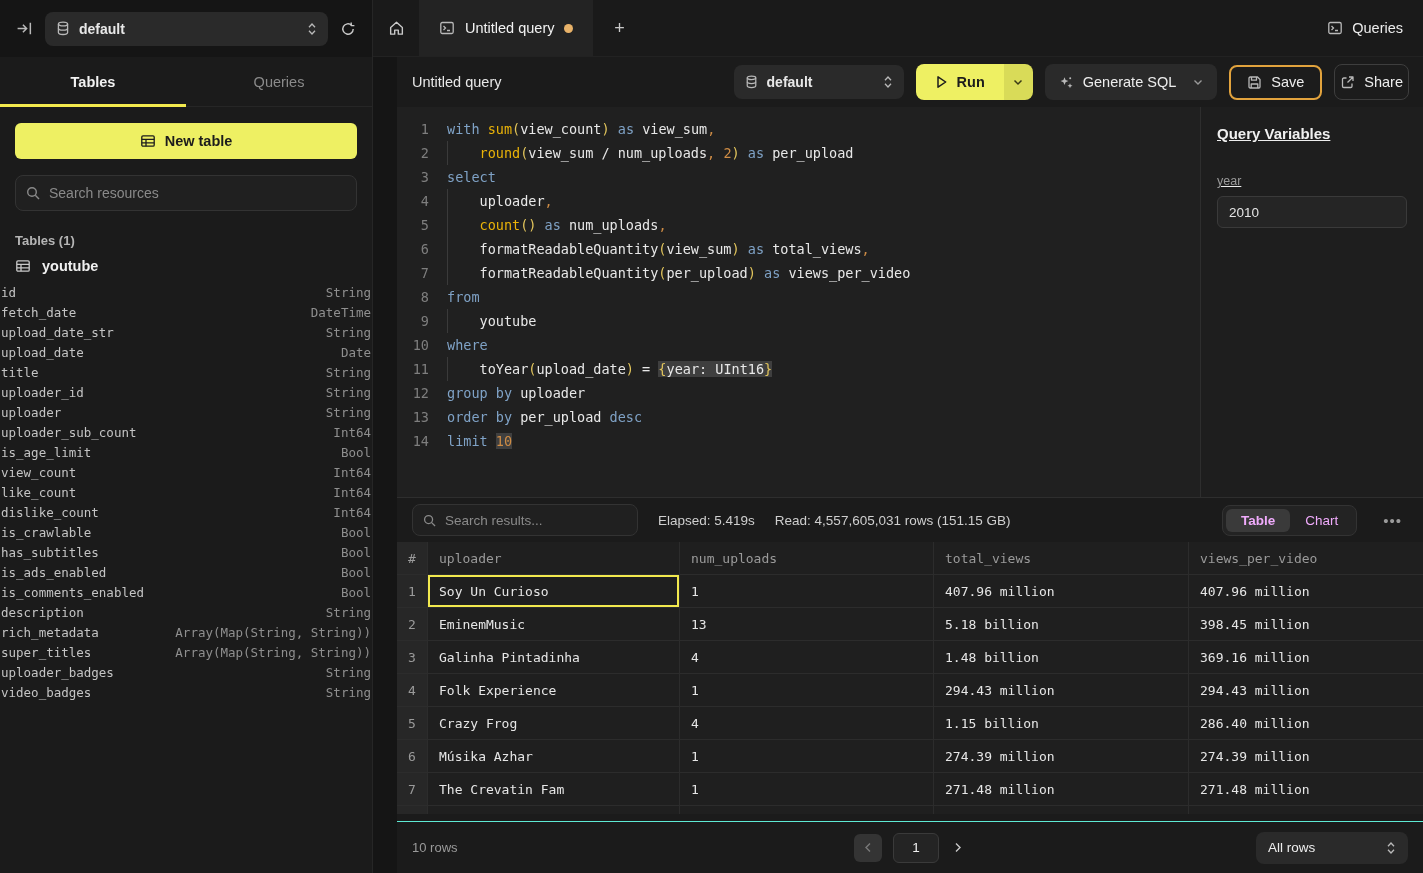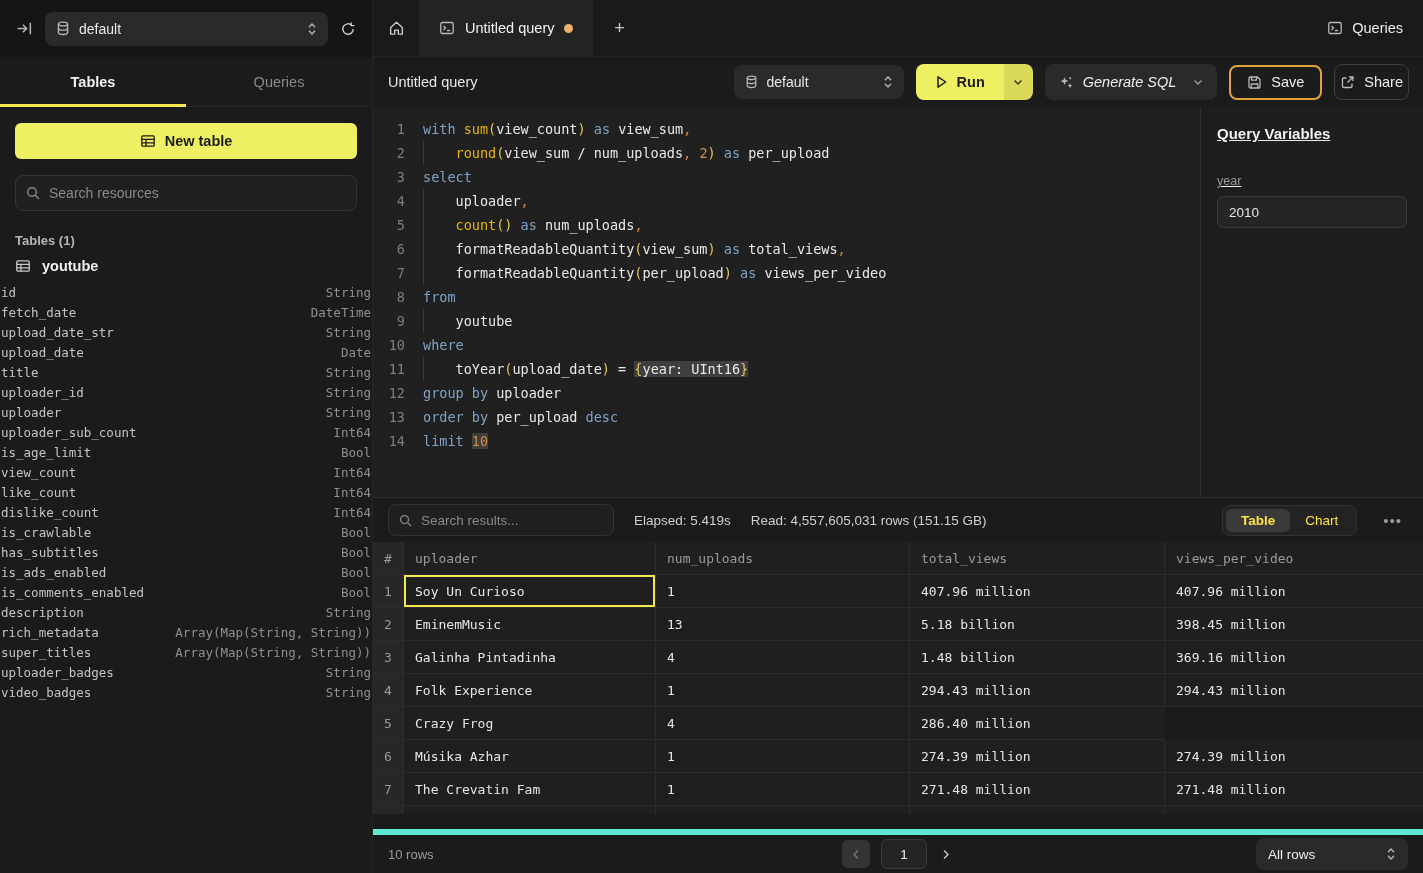--- a/index.html
+++ b/index.html
@@ -7,35 +7,35 @@
   body {
     background:#151515; color:#EDEDED;
     font-family:"Liberation Sans", sans-serif; font-size:14px;
   }
   svg { display:block; }
 
   
   .topbar { height:57px; display:flex; align-items:stretch; }
   .topbar-left { width:373px; flex:none; display:flex; align-items:center; gap:12px; padding:0 16px; border-right:1px solid #262626; }
   .collapse-btn { color:#B9B9B9; cursor:pointer; }
-  .db-select { flex:1; height:34px; background:#2A2A2A; border-radius:8px; display:flex; align-items:center; gap:9px; padding:0 11px; cursor:pointer; }
+  .db-select { flex:1; height:34px; background:#2A2A2A; border-radius:8px; display:flex; align-items:center; gap:9px; padding:0 11px; cursor:pointer;font-weight:bold; }
   .db-select .lbl { flex:1; font-size:14px; color:#E8E8E8; }
   .icon-dim { color:#B9B9B9; }
   .refresh-btn { color:#C9C9C9; cursor:pointer; }
   .topbar-main { flex:1; display:flex; align-items:stretch; background:#1A1A1A; border-bottom:1px solid #222; }
   .home-btn { width:46px; display:flex; align-items:center; justify-content:center; color:#C9C9C9; cursor:pointer; }
   .qtab { background:#232323; display:flex; align-items:center; gap:10px; padding:0 20px; cursor:pointer; }
   .qtab .lbl { font-size:14.5px; color:#F2F2F2; }
   .dirty-dot { width:9px; height:9px; border-radius:50%; background:#E8B269; }
   .tab-add { width:52px; display:flex; align-items:center; justify-content:center; color:#C9C9C9; font-size:18px; cursor:pointer; }
   .topbar-spacer { flex:1; }
   .queries-btn { display:flex; align-items:center; gap:9px; padding:0 20px; color:#EDEDED; font-size:14.5px; cursor:pointer; }
 
   
-  .workspace { height:816px; display:flex; }
+  .workspace { height:816px; display:flex;gap:24px; }
 
   
   .sidebar { width:373px; flex:none; background:#1B1B1B; border-right:1px solid #262626; display:flex; flex-direction:column; }
   .sidebar-tabs { height:50px; flex:none; display:flex; border-bottom:1px solid #262626; }
   .s-tab { flex:1; display:flex; align-items:center; justify-content:center; font-size:14.5px; color:#8A8A8A; cursor:pointer; position:relative; }
   .s-tab.active { color:#F2F2F2; font-weight:600; }
   .s-tab.active::after { content:""; position:absolute; left:0; right:0; bottom:-1px; height:3px; background:#F2E94E; }
   .newtable-btn { margin:16px 15px 0; height:36px; flex:none; background:#EEF063; color:#1C1C1C; border-radius:6px; display:flex; align-items:center; justify-content:center; gap:9px; font-size:14.5px; font-weight:600; cursor:pointer; }
   .search-box { margin:16px 15px 0; height:36px; flex:none; background:#202020; border:1px solid #333; border-radius:8px; display:flex; align-items:center; gap:9px; padding:0 10px; color:#8A8A8A; font-size:14px; cursor:text; }
   .tables-header { margin:22px 15px 0; font-size:13px; font-weight:600; color:#B5B5B5; }
@@ -48,21 +48,21 @@
 
   
   .main { flex:1; min-width:0; display:flex; flex-direction:column; background:#1B1B1B; }
 
   .query-toolbar { height:50px; flex:none; display:flex; align-items:center; gap:12px; padding:0 14px 0 15px; }
   .q-title { font-size:14.5px; color:#E8E8E8; margin-right:auto; }
   .db-select.small { flex:none; width:170px; height:34px; background:#2A2A2A; }
   .run-btn { display:flex; border-radius:8px; overflow:hidden; cursor:pointer; }
   .run-main { background:#EEF063; color:#1C1C1C; height:36px; display:flex; align-items:center; gap:9px; padding:0 19px; font-size:14.5px; font-weight:600; }
   .run-caret { background:#D9DB58; width:29px; display:flex; align-items:center; justify-content:center; color:#3A3A16; }
-  .gen-btn { background:#2A2A2A; border-radius:8px; height:36px; display:flex; align-items:center; gap:9px; padding:0 14px; cursor:pointer; font-size:14.5px;font-style:italic; }
+  .gen-btn { background:#2A2A2A; border-radius:8px; height:36px; display:flex; align-items:center; gap:9px; padding:0 14px; cursor:pointer; font-size:14.5px; }
   .gen-btn .caret { color:#9A9A9A; margin-left:8px; }
   .save-btn { border:2px solid #E2A33D; background:#1C1C1C; border-radius:8px; height:35px; display:flex; align-items:center; gap:9px; padding:0 16px; cursor:pointer; font-size:14.5px; }
   .share-btn { border:1px solid #3E3E3E; background:#1C1C1C; border-radius:8px; height:36px; display:flex; align-items:center; gap:9px; padding:0 5px; cursor:pointer; font-size:14.5px; }
 
   
   .editor-zone { height:390px; flex:none; display:flex; min-height:0; }
   .editor { flex:1; min-width:0; background:#202020; padding-top:10px; overflow:hidden; font-family:"DejaVu Sans Mono", monospace; font-size:13.5px; cursor:text; }
   .line { display:flex; height:24px; line-height:24px; }
   .ln { width:32px; flex:none; text-align:right; color:#7E7E7E; }
   .code { position:relative; padding-left:18px; white-space:pre; }
@@ -77,33 +77,33 @@
   .vars-label { font-size:12.5px; color:#9A9A9A; margin:32px 0 8px; }
   .vars-input { width:100%; height:32px; background:#252525; border:1px solid #3A3A3A; border-radius:6px; color:#E4E4E4; font-size:13.5px; padding:0 11px; font-family:"Liberation Sans", sans-serif; }
 
   
   .results { flex:1; min-height:0; display:flex; flex-direction:column; background:#1B1B1B; border-top:1px solid #2E2E2E; }
   .results-toolbar { height:44px; flex:none; display:flex; align-items:center; gap:20px; padding:0 15px; }
   .results-search { width:226px; height:32px; background:#202020; border:1px solid #333; border-radius:8px; display:flex; align-items:center; gap:9px; padding:0 10px; color:#8A8A8A; font-size:13.5px; cursor:text; }
   .stat { font-size:13.5px; color:#CFCFCF; }
   .rt-spacer { flex:1; }
   .seg { display:flex; background:#232323; border:1px solid #333; border-radius:8px; padding:3px; }
-  .seg-item { padding:4px 15px; border-radius:6px; font-size:13.5px; color:#fde047; cursor:pointer; }
+  .seg-item { padding:4px 15px; border-radius:6px; font-size:13.5px; color:#f0abfc; cursor:pointer; }
   .seg-item.active { background:#3A3A3A; font-weight:600; }
   .ellipsis-btn { color:#9A9A9A; padding:0 6px; font-size:15px; letter-spacing:1px; cursor:pointer; }
 
   .table-wrap { height:272px; flex:none; overflow:hidden; font-family:"DejaVu Sans Mono", monospace; font-size:13px; }
   .trow { display:grid; grid-template-columns:31px 252px 254px 255px 1fr; height:33px; }
   .trow > div { border-bottom:1px solid #2C2C2C; border-right:1px solid #2C2C2C; display:flex; align-items:center; padding:0 11px; white-space:nowrap; overflow:hidden; background:#1F1F1F; color:#E6E6E6; }
   .trow > div:last-child { border-right:none; }
   .trow > .cnum { justify-content:center; padding:0; background:#272727; color:#9A9A9A; }
   .trow.thead > div { color:#9A9A9A; }
   .trow .sel { box-shadow:inset 0 0 0 2px #F2E94E; }
 
-  .table-footer { margin-top:auto; height:44px; flex:none; border-top:6px solid #5eead4; display:flex; align-items:center; padding:4px 15px; position:relative; }
+  .table-footer { margin-top:auto; height:52px; flex:none; border-top:1px solid #5eead4; display:flex; align-items:center; padding:4px 15px; position:relative; }
   .rowcount { font-size:13px; color:#9A9A9A; }
   .pager { position:absolute; left:50%; transform:translateX(-50%); display:flex; align-items:center; gap:11px; }
   .pg-prev { width:28px; height:28px; background:#343434; border-radius:6px; display:flex; align-items:center; justify-content:center; color:#7A7A7A; cursor:default; }
   .pg-page { min-width:46px; height:30px; background:#242424; border:1px solid #3A3A3A; border-radius:6px; display:flex; align-items:center; justify-content:center; color:#F0F0F0; font-size:13.5px; }
   .pg-next { color:#C9C9C9; cursor:pointer; padding:4px; }
   .pagesize { margin-left:auto; width:152px; height:32px; background:#2A2A2A; border-radius:8px; display:flex; align-items:center; justify-content:space-between; padding:0 12px; font-size:13.5px; cursor:pointer; }
 </style>
 </head>
 <body>
 
@@ -480,20 +480,21 @@
             <div class="cnum">4</div>
             <div>Folk Experience</div>
             <div>1</div>
             <div>294.43 million</div>
             <div>294.43 million</div>
           </div>
           <div class="trow">
             <div class="cnum">5</div>
             <div>Crazy Frog</div>
             <div>4</div>
+            <div>1.15 billion</div>
             <div>286.40 million</div>
           </div>
           <div class="trow">
             <div class="cnum">6</div>
             <div>Músika Azhar</div>
             <div>1</div>
             <div>274.39 million</div>
             <div>274.39 million</div>
           </div>
           <div class="trow">

